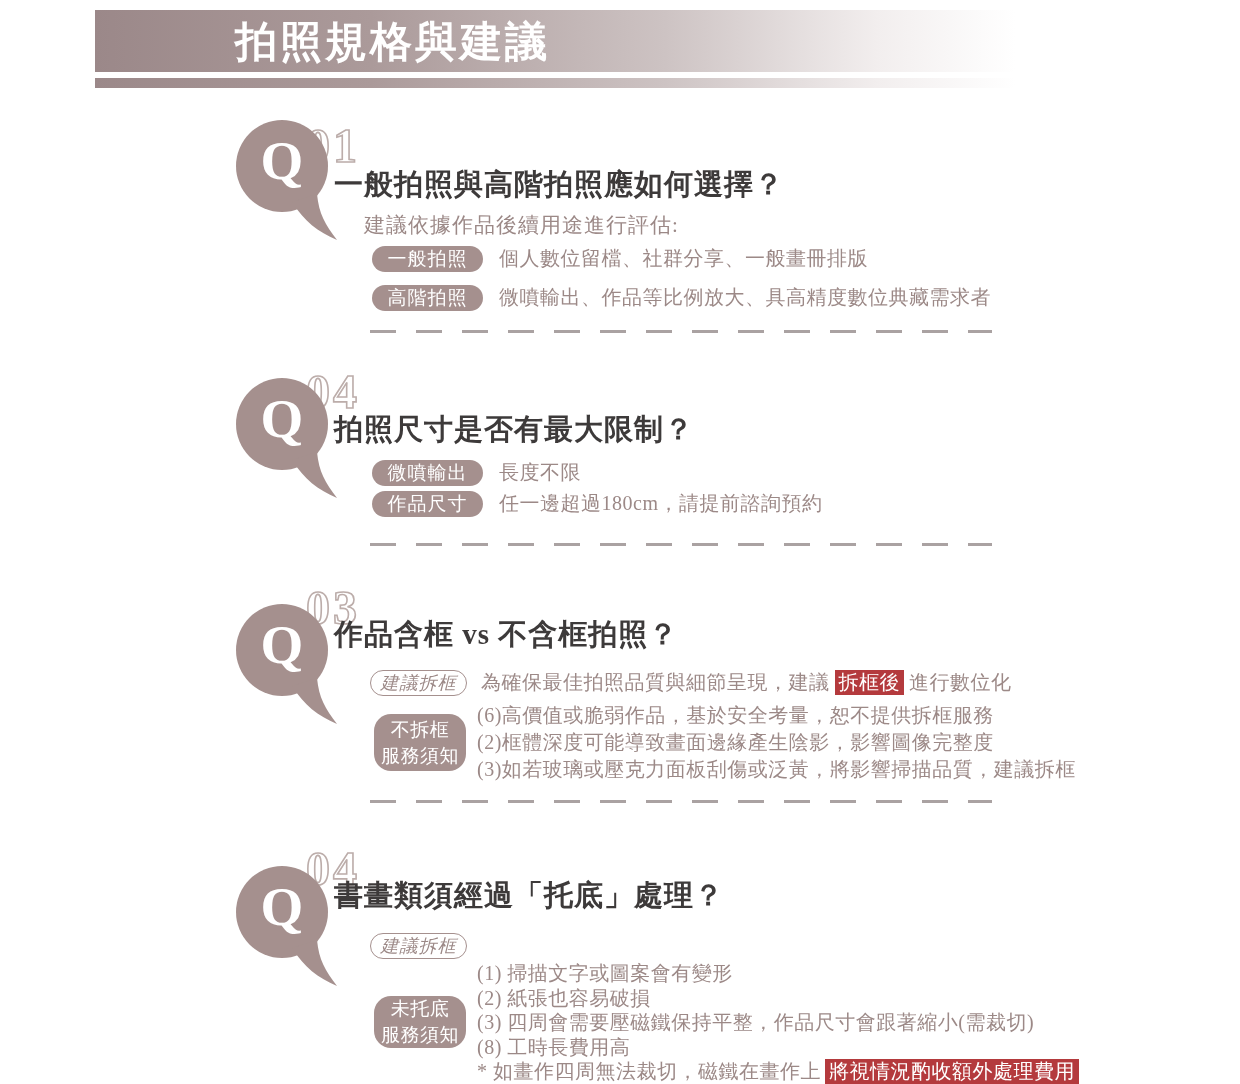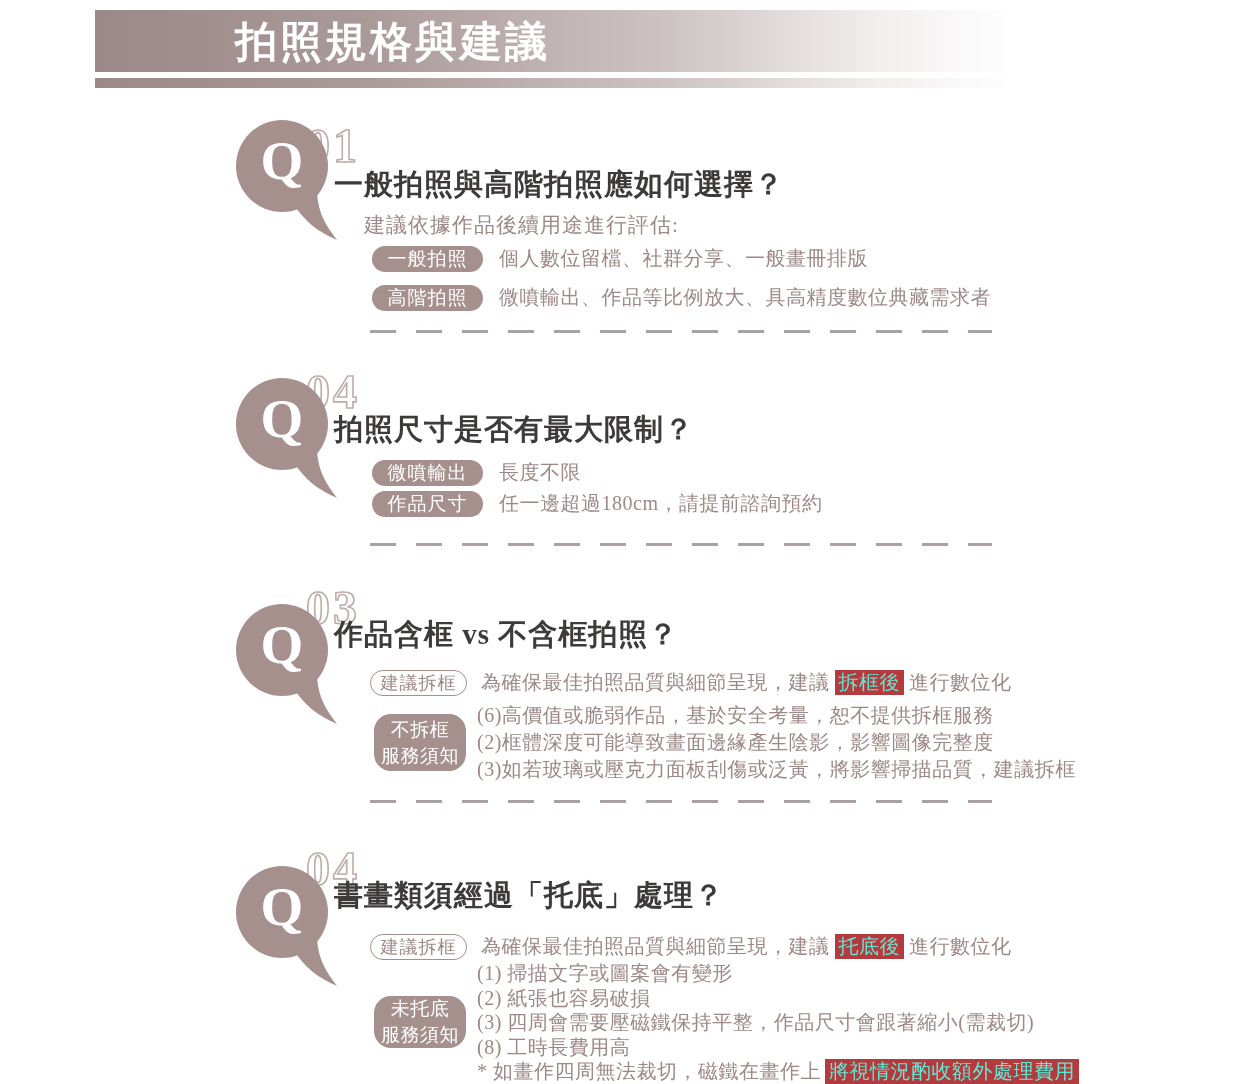--- a/index.html
+++ b/index.html
@@ -52,27 +52,27 @@
     position:absolute;left:364px;font-size:21px;color:var(--text_muted);letter-spacing:1px;white-space:nowrap;
   }
   .row{position:absolute;left:372px;display:flex;align-items:center;gap:16px;white-space:nowrap;}
   .pill{
     display:inline-flex;align-items:center;justify-content:center;
     width:111px;height:26px;border-radius:13px;background:var(--accent);
     color:#fff;font-size:19px;letter-spacing:1px;flex:0 0 auto;
   }
   .pill.outline{
     width:97px;height:26px;background:#fff;border:1.5px solid var(--accent);
-    color:var(--text_muted);font-size:18px;
+    color:var(--text_muted);font-size:18px;font-style:italic;
   }
   .rowtext{font-size:20px;color:var(--text_muted);letter-spacing:0.5px;}
   .row.advice{left:370px;}
   .row.advice .rowtext{margin-left:-2px;}
   .hl{
-    background:var(--highlight_red);color:#5eead4;padding:1px 4px 2px 4px;margin:0 5px;
+    background:var(--highlight_red);color:#ffffff;padding:1px 4px 2px 4px;margin:0 5px;
   }
   .notice-pill{
     position:absolute;left:374px;width:92px;border-radius:17px;background:var(--accent);
     display:flex;flex-direction:column;align-items:center;justify-content:center;
     color:#fff;font-size:19px;line-height:1.35;letter-spacing:0.5px;text-align:right;
   }
   .items{position:absolute;left:477px;font-size:20px;color:var(--text_muted);white-space:nowrap;letter-spacing:0.5px;}
   .items .line{display:block;}
   .foot .hl{margin-left:4px;}
 
@@ -168,21 +168,20 @@
     <div class="bubble" style="top:26px">
       <svg width="104" height="120" viewBox="0 0 104 120">
         <circle cx="46" cy="46" r="46" fill="#a5908e"></circle>
         <path d="M56 82 C68 101 82 112 101 120 C89 104 83 94 81 74 Z" fill="#a5908e"></path>
       </svg>
       <span class="qletter">Q</span>
     </div>
     <h2 class="qtitle" style="top:36px">書畫類須經過「托底」處理？</h2>
     <div class="row advice" style="top:93px">
       <span class="pill outline">建議拆框</span>
-      <span class="rowtext"><span>為確保最佳拍照品質與細節呈現，建議</span><span class="hl">托底後</span><span>進行數位化</span></span>
     </div>
     <div class="notice-pill" style="top:156px;height:52px">
       <span>未托底</span>
       <span>服務須知</span>
     </div>
     <div class="items" style="top:121px;line-height:24.5px">
       <span class="line">(1) 掃描文字或圖案會有變形</span>
       <span class="line">(2) 紙張也容易破損</span>
       <span class="line">(3) 四周會需要壓磁鐵保持平整，作品尺寸會跟著縮小(需裁切)</span>
       <span class="line">(8) 工時長費用高</span>

